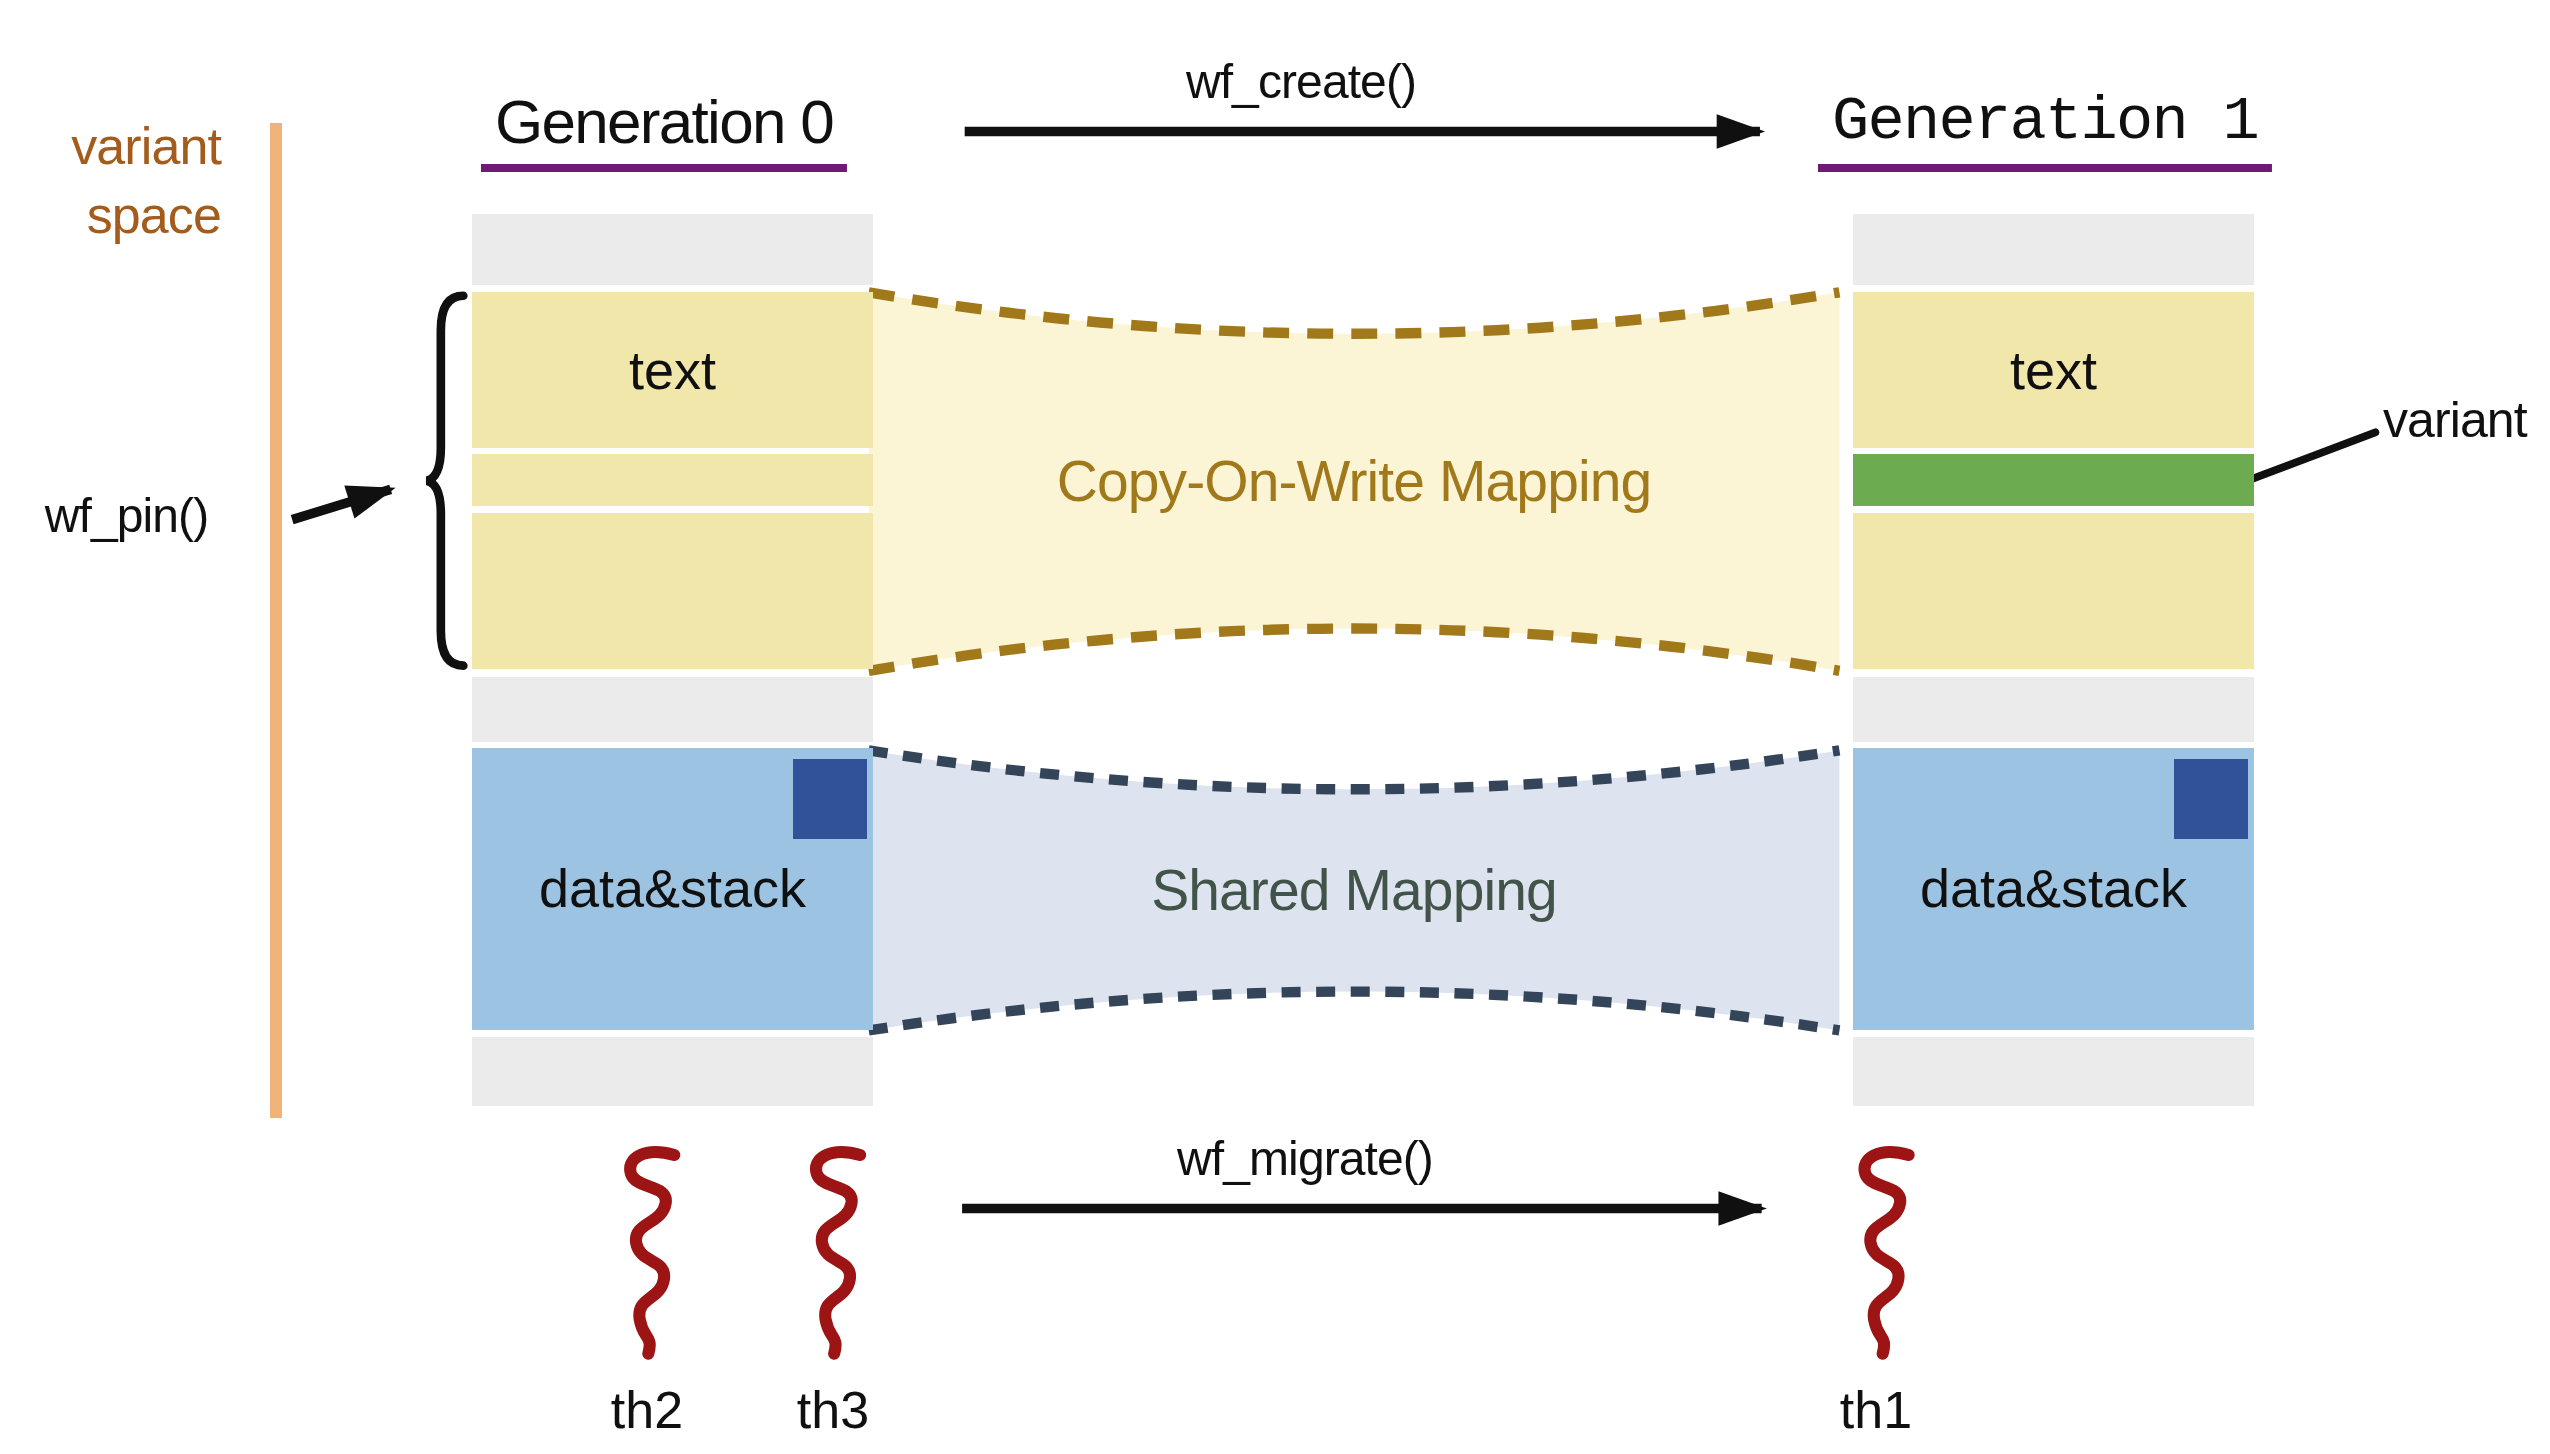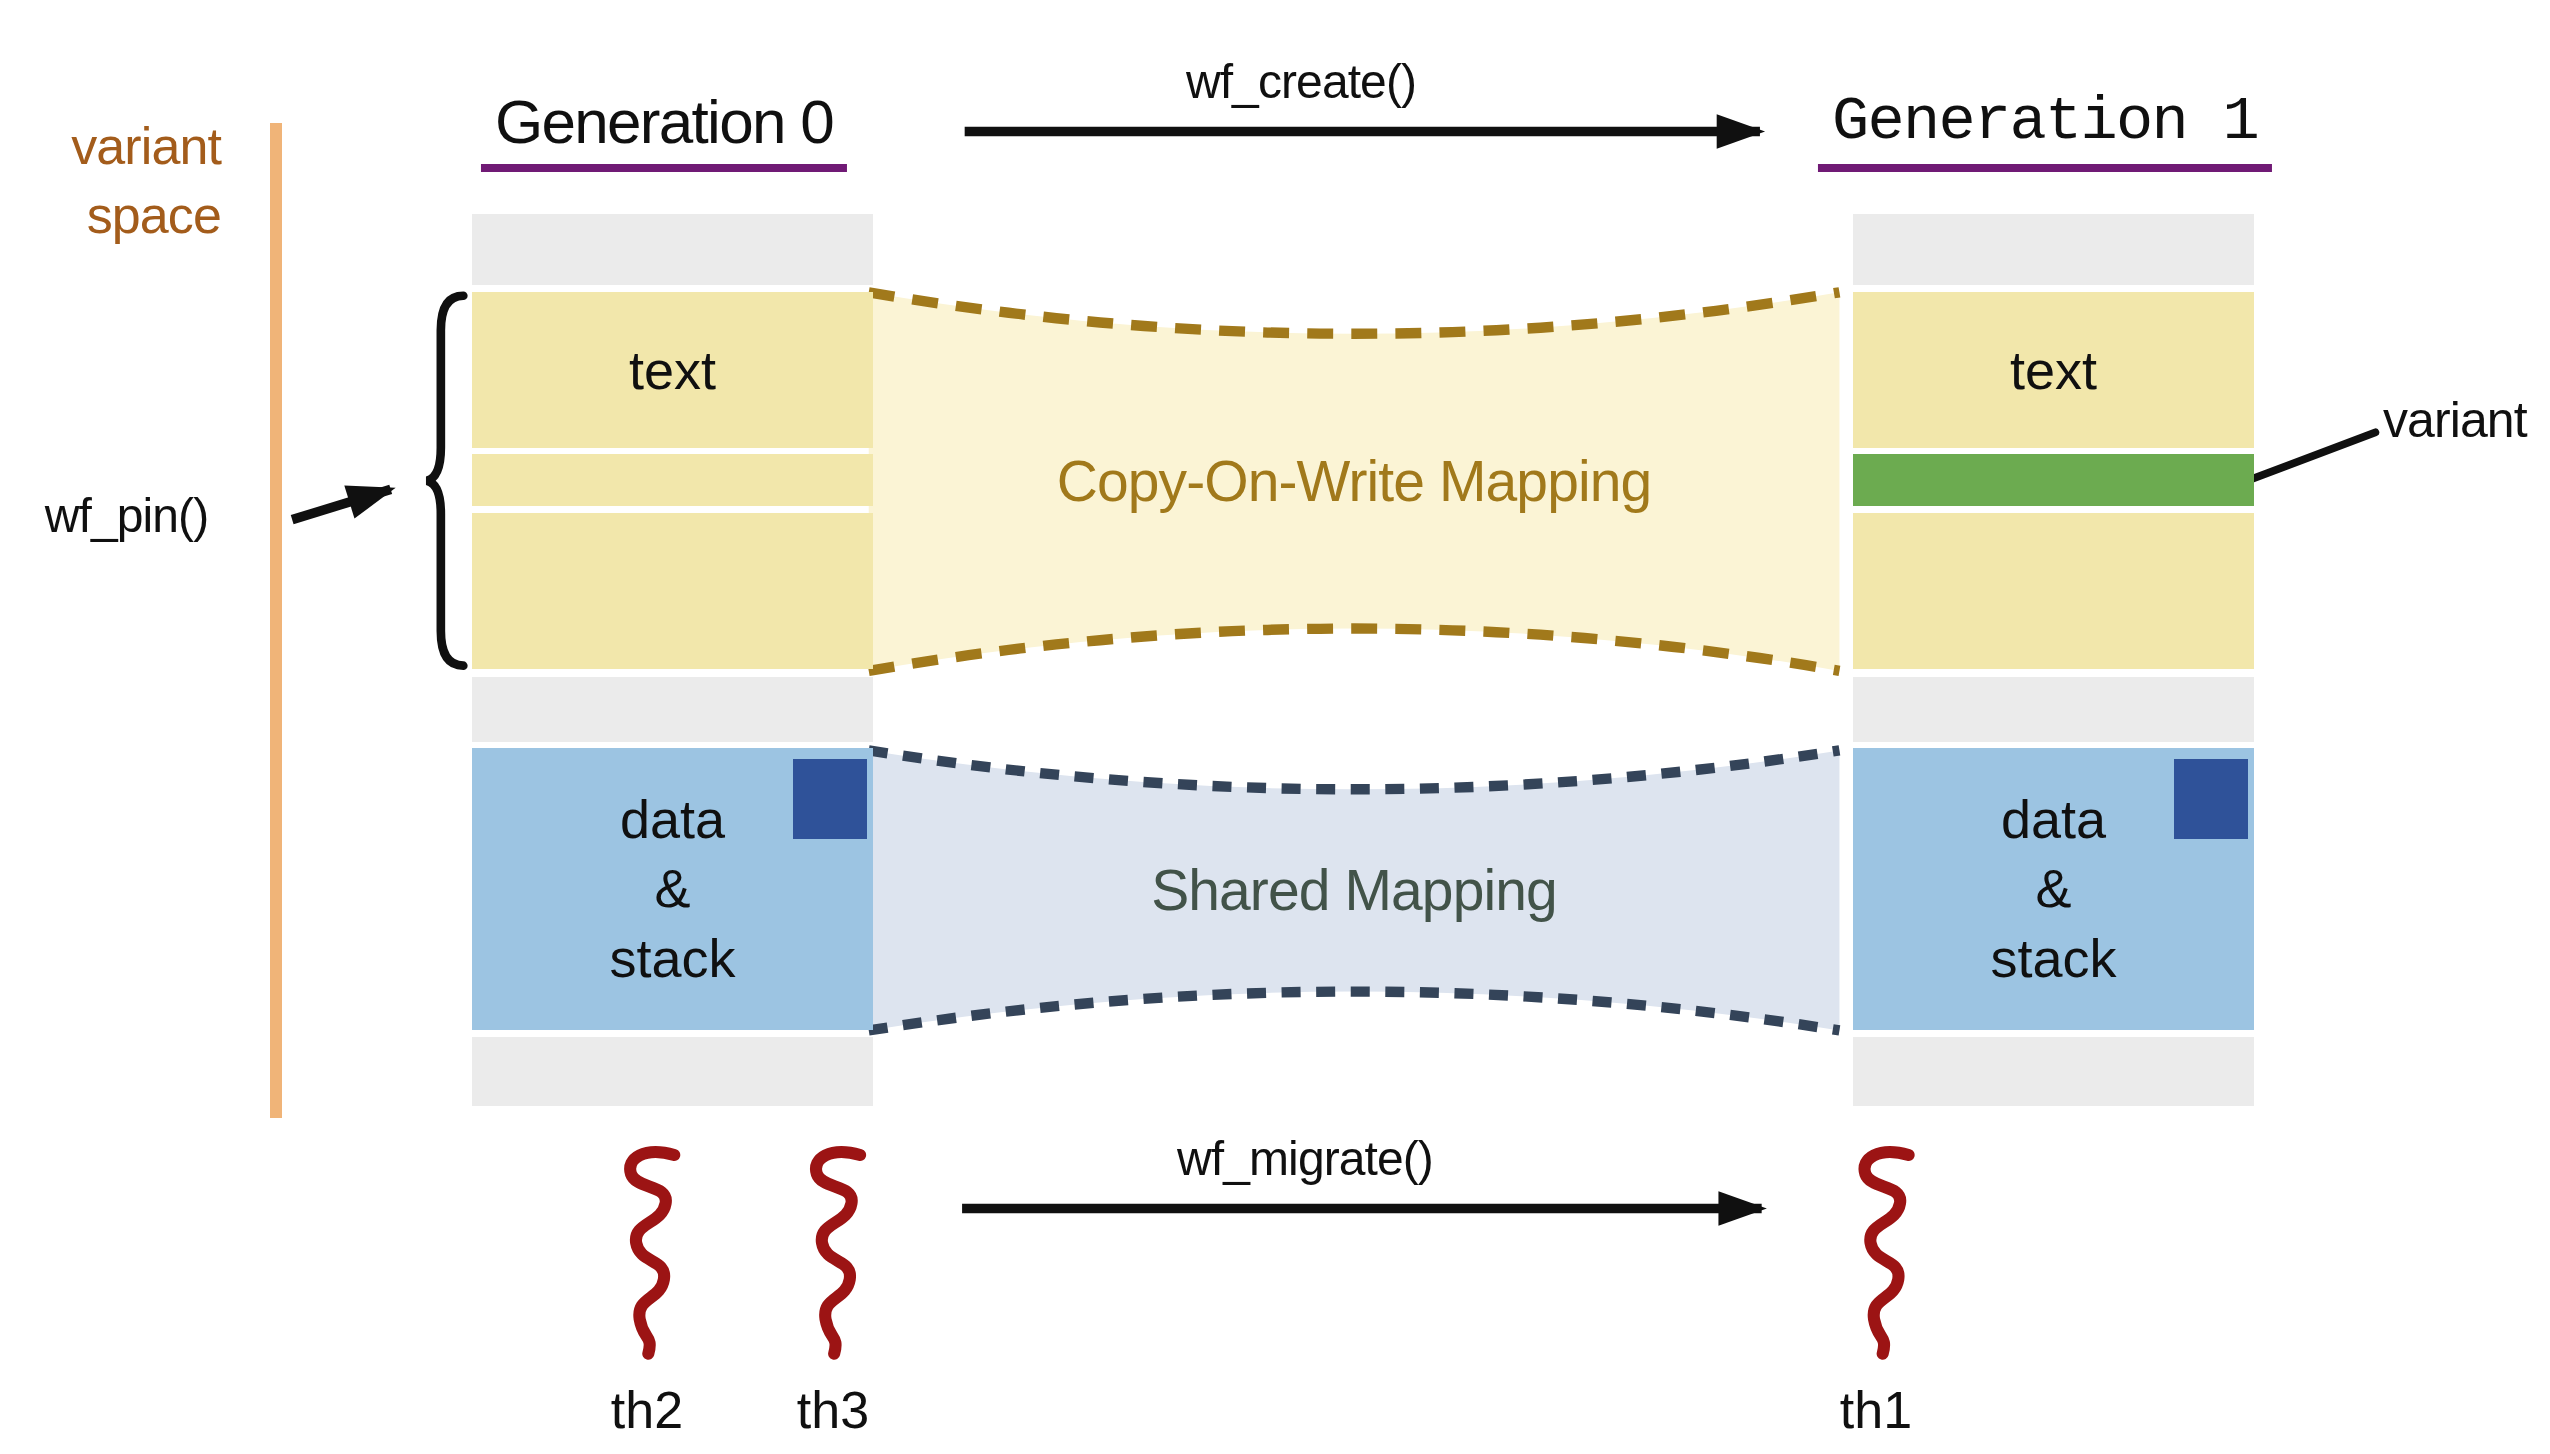--- a/index.html
+++ b/index.html
@@ -35,21 +35,21 @@
   .b-green{background:#6cab50;}
   .b-blue{background:#9cc4e2;}
   .r1{top:0;height:71px;}
   .r2{top:78px;height:156px;}
   .r3{top:240px;height:52px;}
   .r4{top:299px;height:156px;}
   .r5{top:463px;height:65px;}
   .r6{top:534px;height:282px;}
   .r7{top:823px;height:69px;}
   .center-label{display:flex;align-items:center;justify-content:center;font-size:54px;color:#101010;}
-  .stack-label{flex-direction:column;line-height:1.28;text-align:center;}
+  .stack-label{line-height:1.28;text-align:center;}
   .tls-square{position:absolute;top:11.2px;right:6px;width:74px;height:80px;background:#2f5299;}
 
   
   .map-label{position:absolute;transform:translate(-50%,-50%);font-size:57px;white-space:nowrap;z-index:3;letter-spacing:-0.9px;}
   .cow-label{left:1354px;top:481px;color:#a1791b;}
   .shared-label{left:1354px;top:890px;color:#425349;}
 
   
   .variant-label{position:absolute;left:2383px;top:391px;font-size:50px;color:#101010;z-index:3;letter-spacing:-0.9px;}
 

